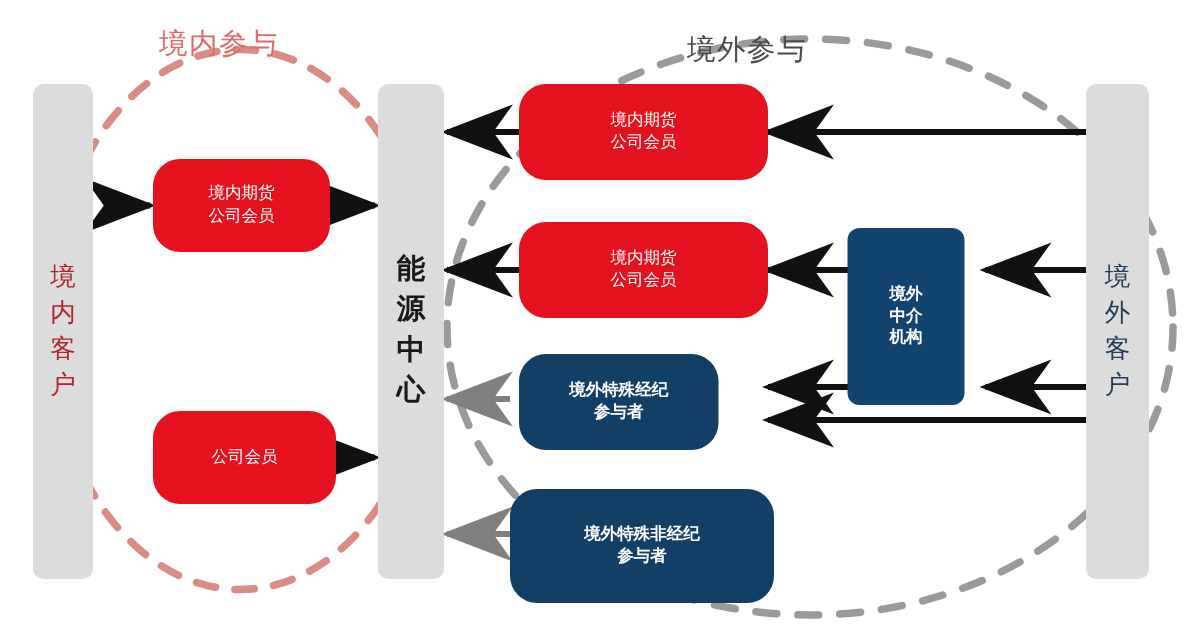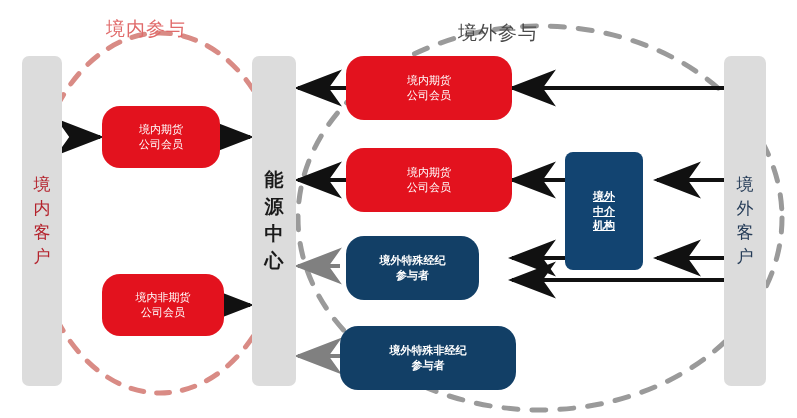--- a/index.html
+++ b/index.html
@@ -160,21 +160,20 @@
 
   <div class="node node-red" style="left:102px; top:106px; width:118px; height:62px;">
     <div class="node-text">
       <span>境内期货</span>
       <span>公司会员</span>
     </div>
   </div>
 
   <div class="node node-red" style="left:102px; top:274px; width:122px; height:62px;">
     <div class="node-text">
-      <span>境内非期货</span>
       <span>公司会员</span>
     </div>
   </div>
 
   <div class="node node-red" style="left:346px; top:56px; width:166px; height:64px;">
     <div class="node-text">
       <span>境内期货</span>
       <span>公司会员</span>
     </div>
   </div>
@@ -186,28 +185,28 @@
     </div>
   </div>
 
   <div class="node node-navy" style="left:346px; top:236px; width:133px; height:64px;">
     <div class="node-text">
       <span>境外特殊经纪</span>
       <span>参与者</span>
     </div>
   </div>
 
-  <div class="node node-navy" style="left:340px; top:326px; width:176px; height:64px;">
+  <div class="node node-navy" style="left:340px; top:326px; width:176px; height:76px;">
     <div class="node-text">
       <span>境外特殊非经纪</span>
       <span>参与者</span>
     </div>
   </div>
 
-  <div class="node node-navy-square" style="left:565px; top:152px; width:78px; height:118px;text-decoration:underline;">
+  <div class="node node-navy-square" style="left:565px; top:152px; width:78px; height:118px;">
     <div class="node-text">
       <span>境外</span>
       <span>中介</span>
       <span>机构</span>
     </div>
   </div>
 
 </div>
 
 </body></html>

